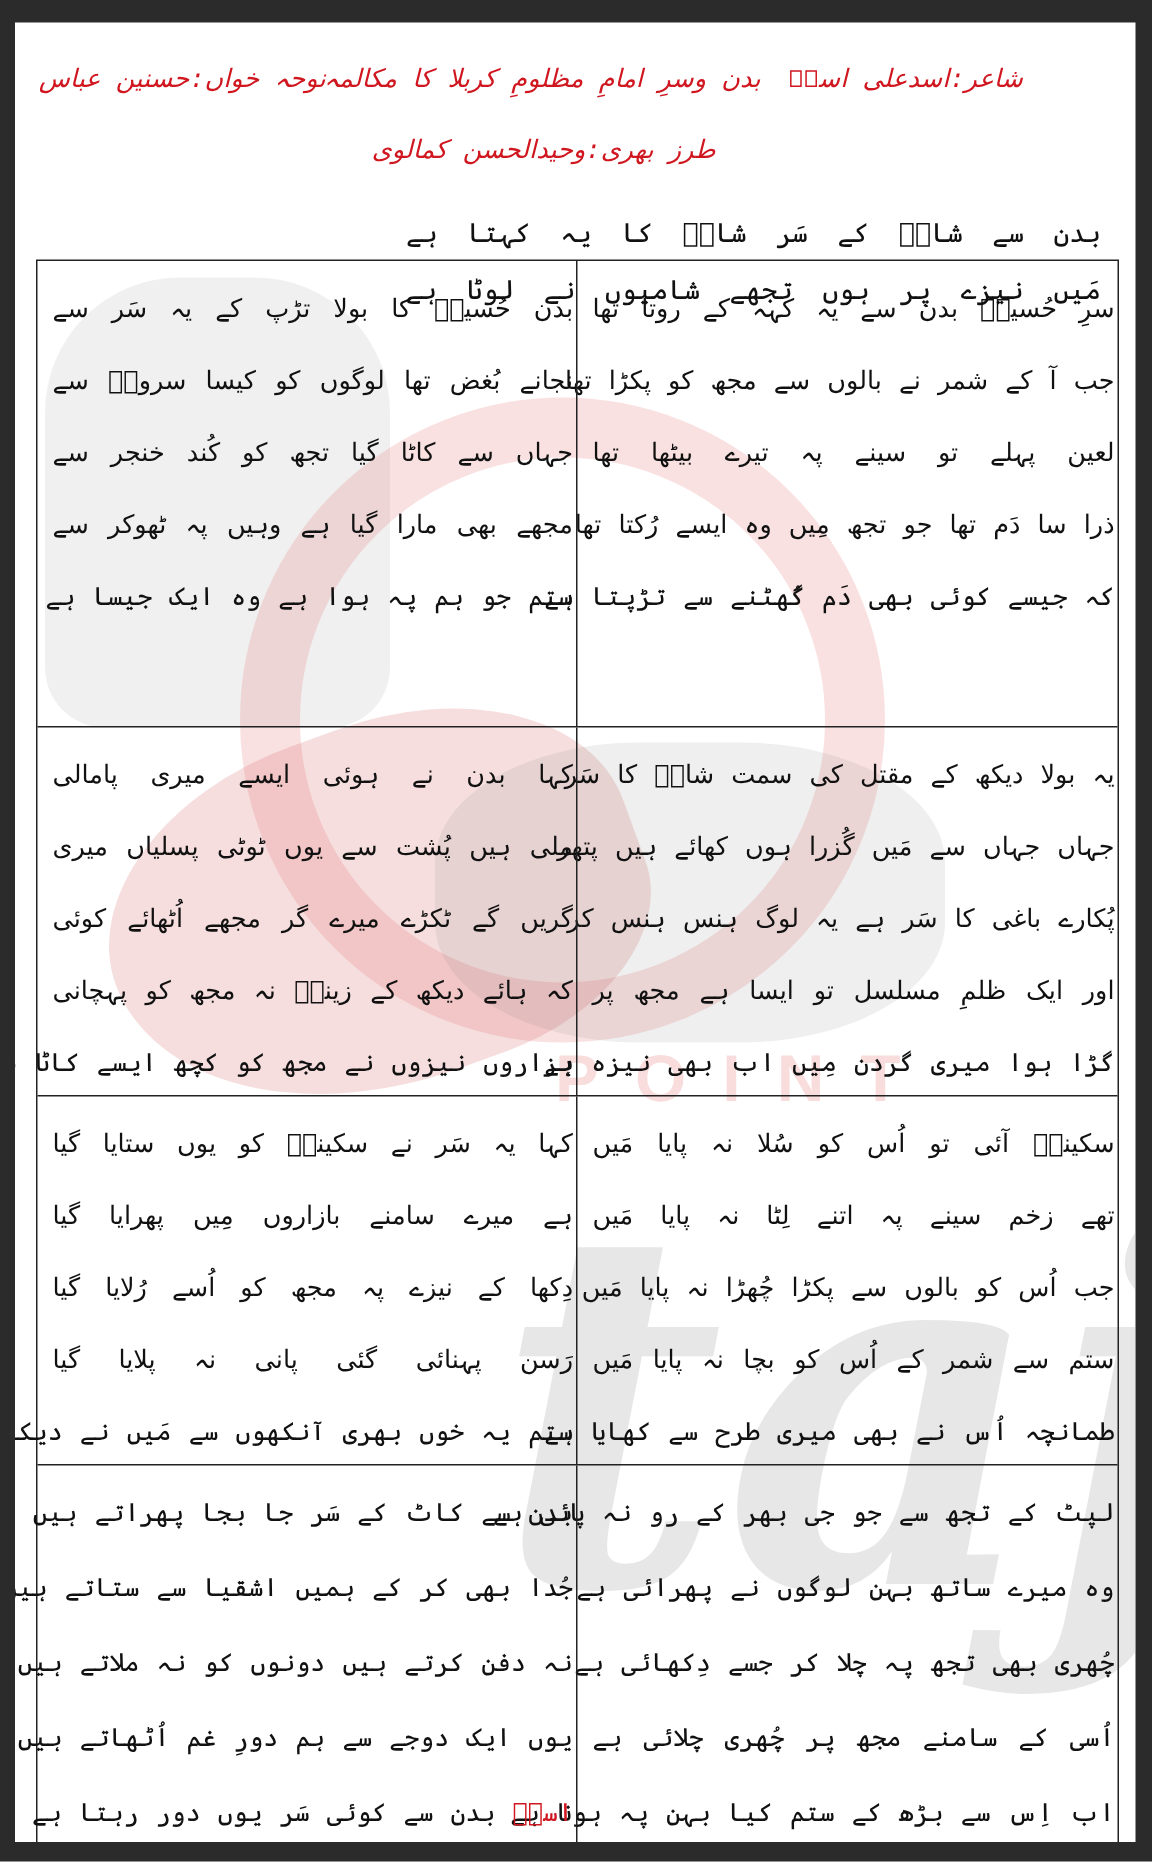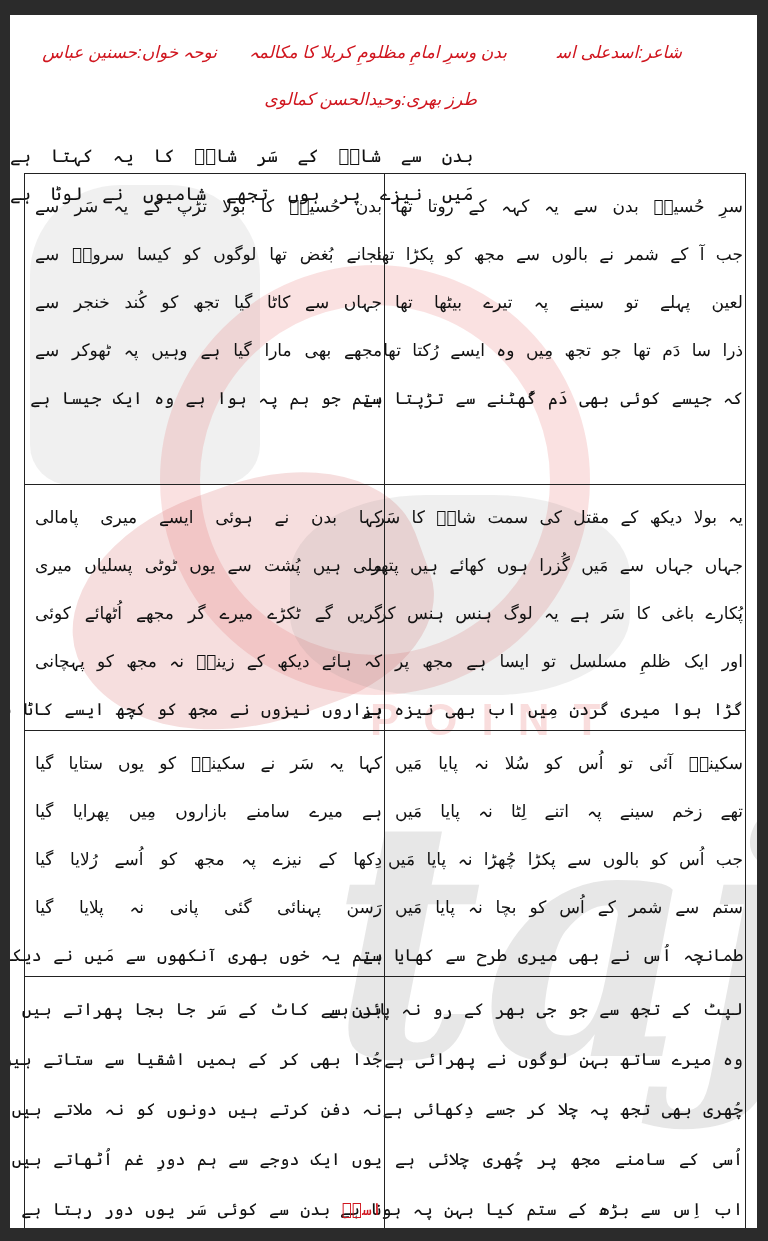--- a/index.html
+++ b/index.html
@@ -33,26 +33,26 @@
   .wm-taj {
     left: 320px; top: 760px; width: 300px; height: 440px;
     color: rgba(170,170,170,0.28); font-size: 330px; font-style: italic; font-weight: bold;
     font-family: "DejaVu Serif", serif; line-height: 1;
   }
   .wm-pointtext {
     left: 360px; top: 680px; color: rgba(230,120,120,0.25);
     font-size: 44px; letter-spacing: 24px; font-weight: bold; font-family: "Liberation Sans", sans-serif;
   }
   .header { position: absolute; left: 0; top: 0; width: 747px; height: 130px; direction: rtl; }
-  .h-red { color: #d0161f; font-family: Liberation Sans, sans-serif; font-style: italic; font-size: 17px; position: absolute; white-space: nowrap; }
+  .h-red { color: #d0161f; font-family: Liberation Mono, monospace; font-style: italic; font-size: 17px; position: absolute; white-space: nowrap; }
   .h-poet { right: 75px; top: 27px; padding-left: 21px; }
   .h-title { right: 250px; top: 27px; }
   .h-reciter { right: 540px; top: 27px; }
   .h-composer { right: 280px; top: 74px; }
-  .intro { position: absolute; top: 122px; left: 0; width: 724px; direction: rtl; text-align: left; font-family: "DejaVu Serif", serif; font-size: 18px; color: #111; }
+  .intro { position: absolute; top: 122px; left: 0; width: 724px; direction: rtl; text-align: right; font-family: "DejaVu Serif", serif; font-size: 18px; color: #111; }
   .intro div { height: 38px; line-height: 38px; word-spacing: 14px; }
   .table {
     position: absolute; left: 14px; top: 130px; width: 722px;
     border: 1.5px solid #222; box-sizing: border-box; direction: rtl;
   }
   .row { display: flex; border-bottom: 1.5px solid #222; }
   .row:last-child { border-bottom: none; }
   .cell { width: 50%; box-sizing: border-box; padding: 8px 2px 4px 10px; }
   .cell + .cell { border-right: 1.5px solid #222; }
   .line {

